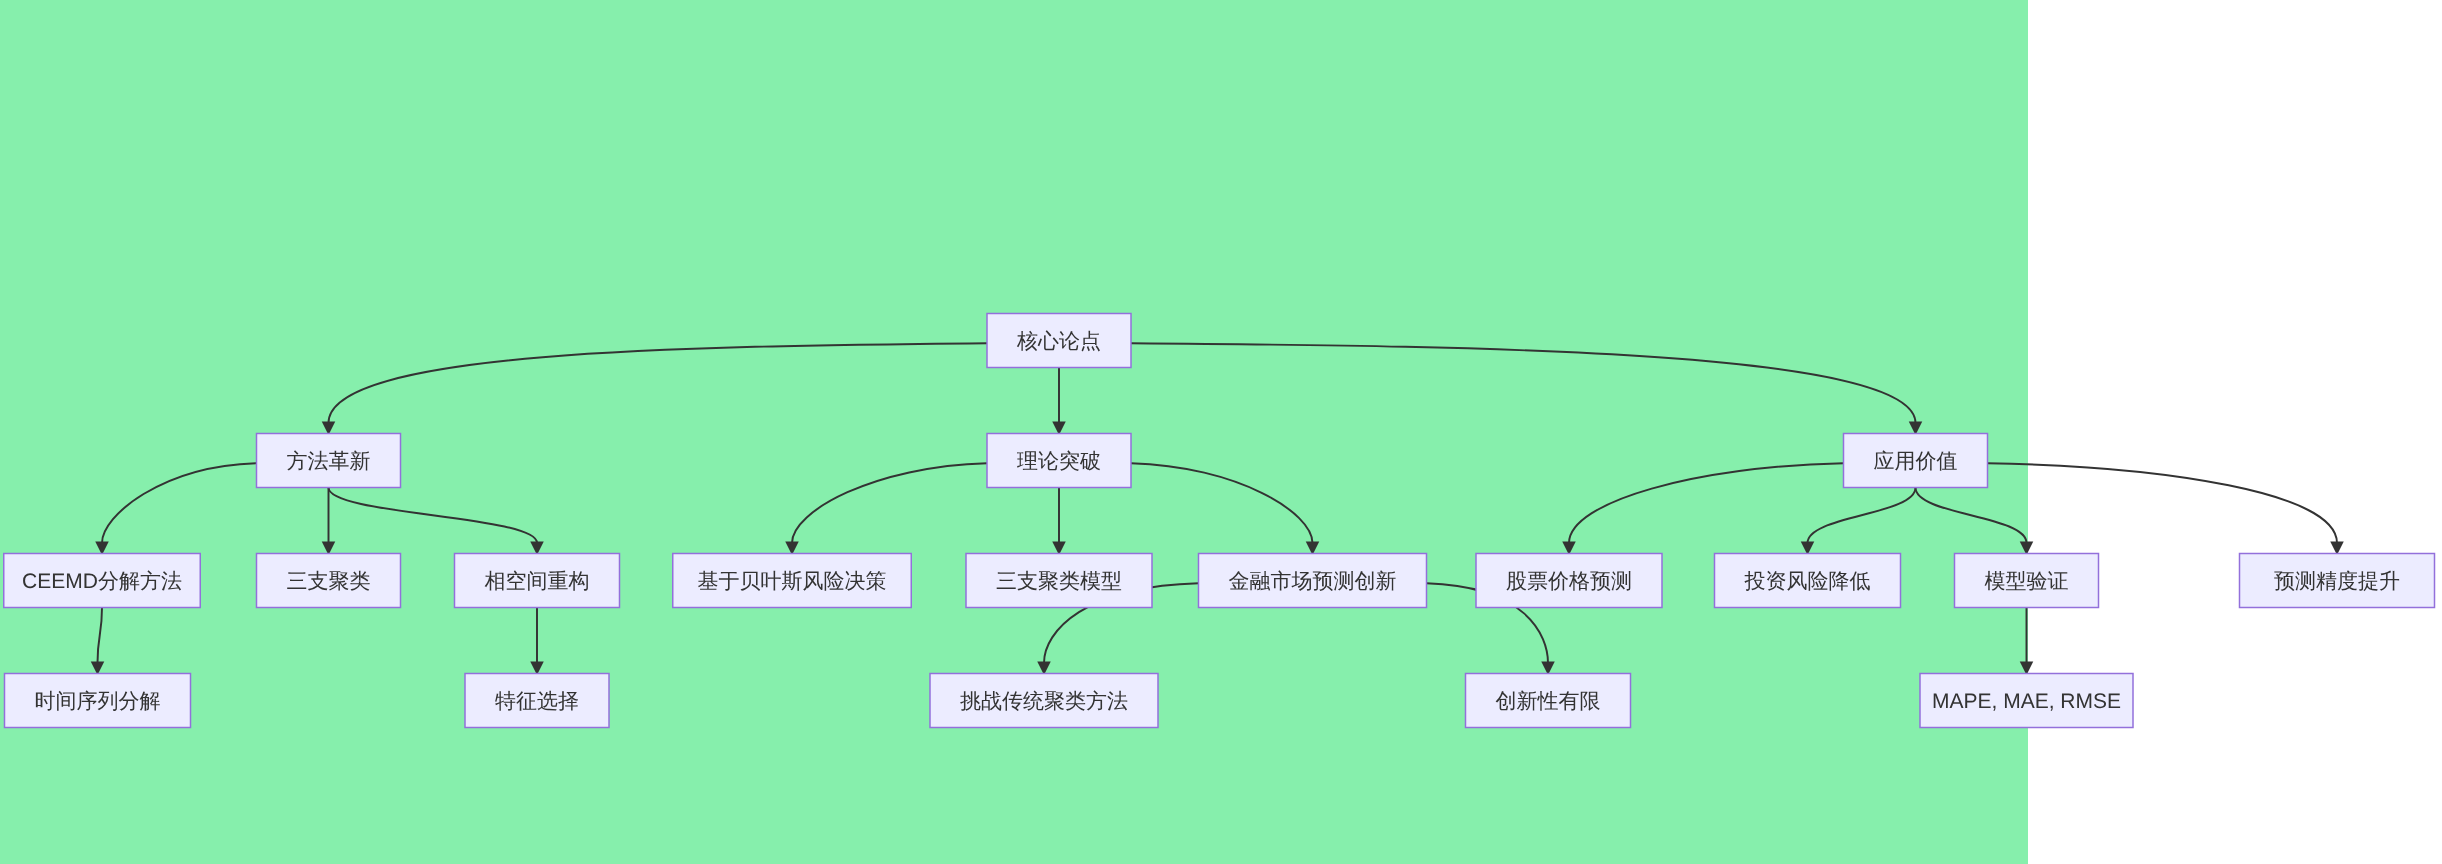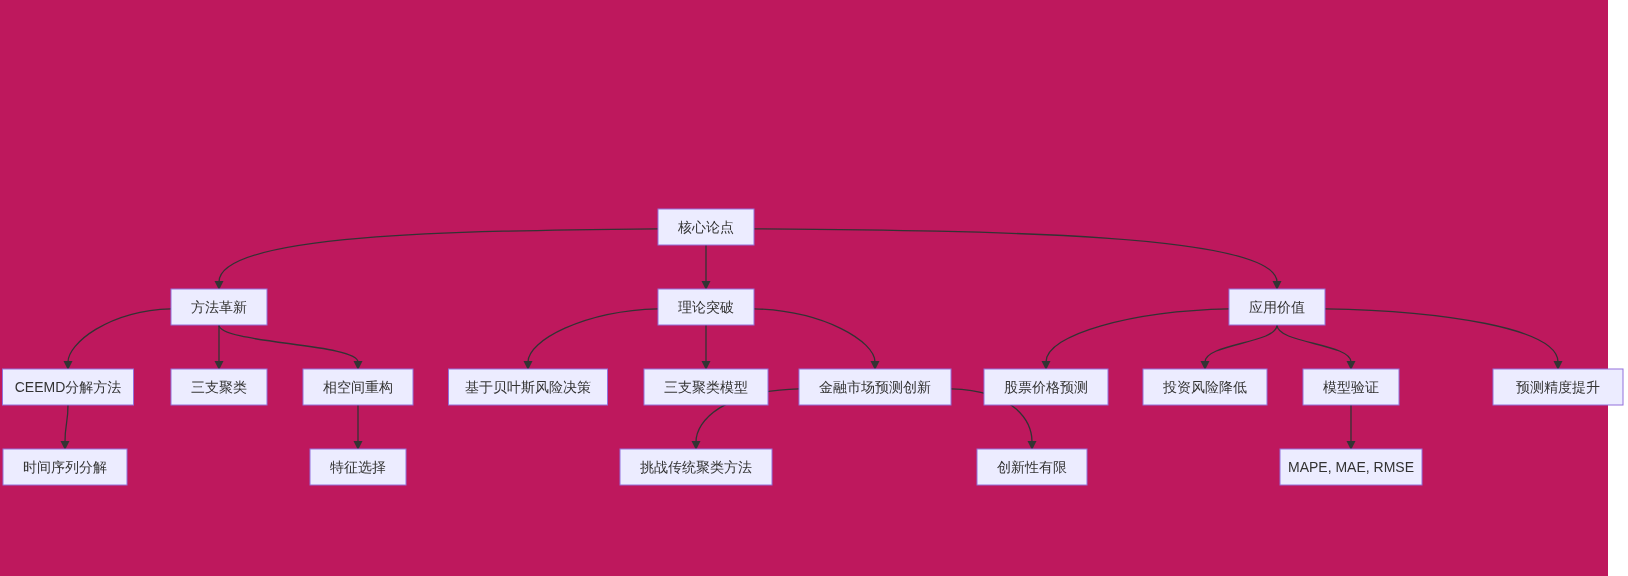--- a/index.html
+++ b/index.html
@@ -8,23 +8,23 @@
     background: #ffffff;
   }
   body {
     width: 1628px;
     height: 576px;
     font-family: "Liberation Sans", "DejaVu Sans", sans-serif;
     overflow: hidden;
   }
   #diagram-root {
     position: relative;
-    width: 1608px;
+    width: 1352px;
     height: 576px;
-    background: #be185d;
+    background: #86efac;
   }
   svg#flowchart {
     display: block;
     width: 1628px;
     height: 576px;
   }
   .node-rect {
     fill: #ECECFF;
     stroke: #9370DB;
     stroke-width: 1px;

